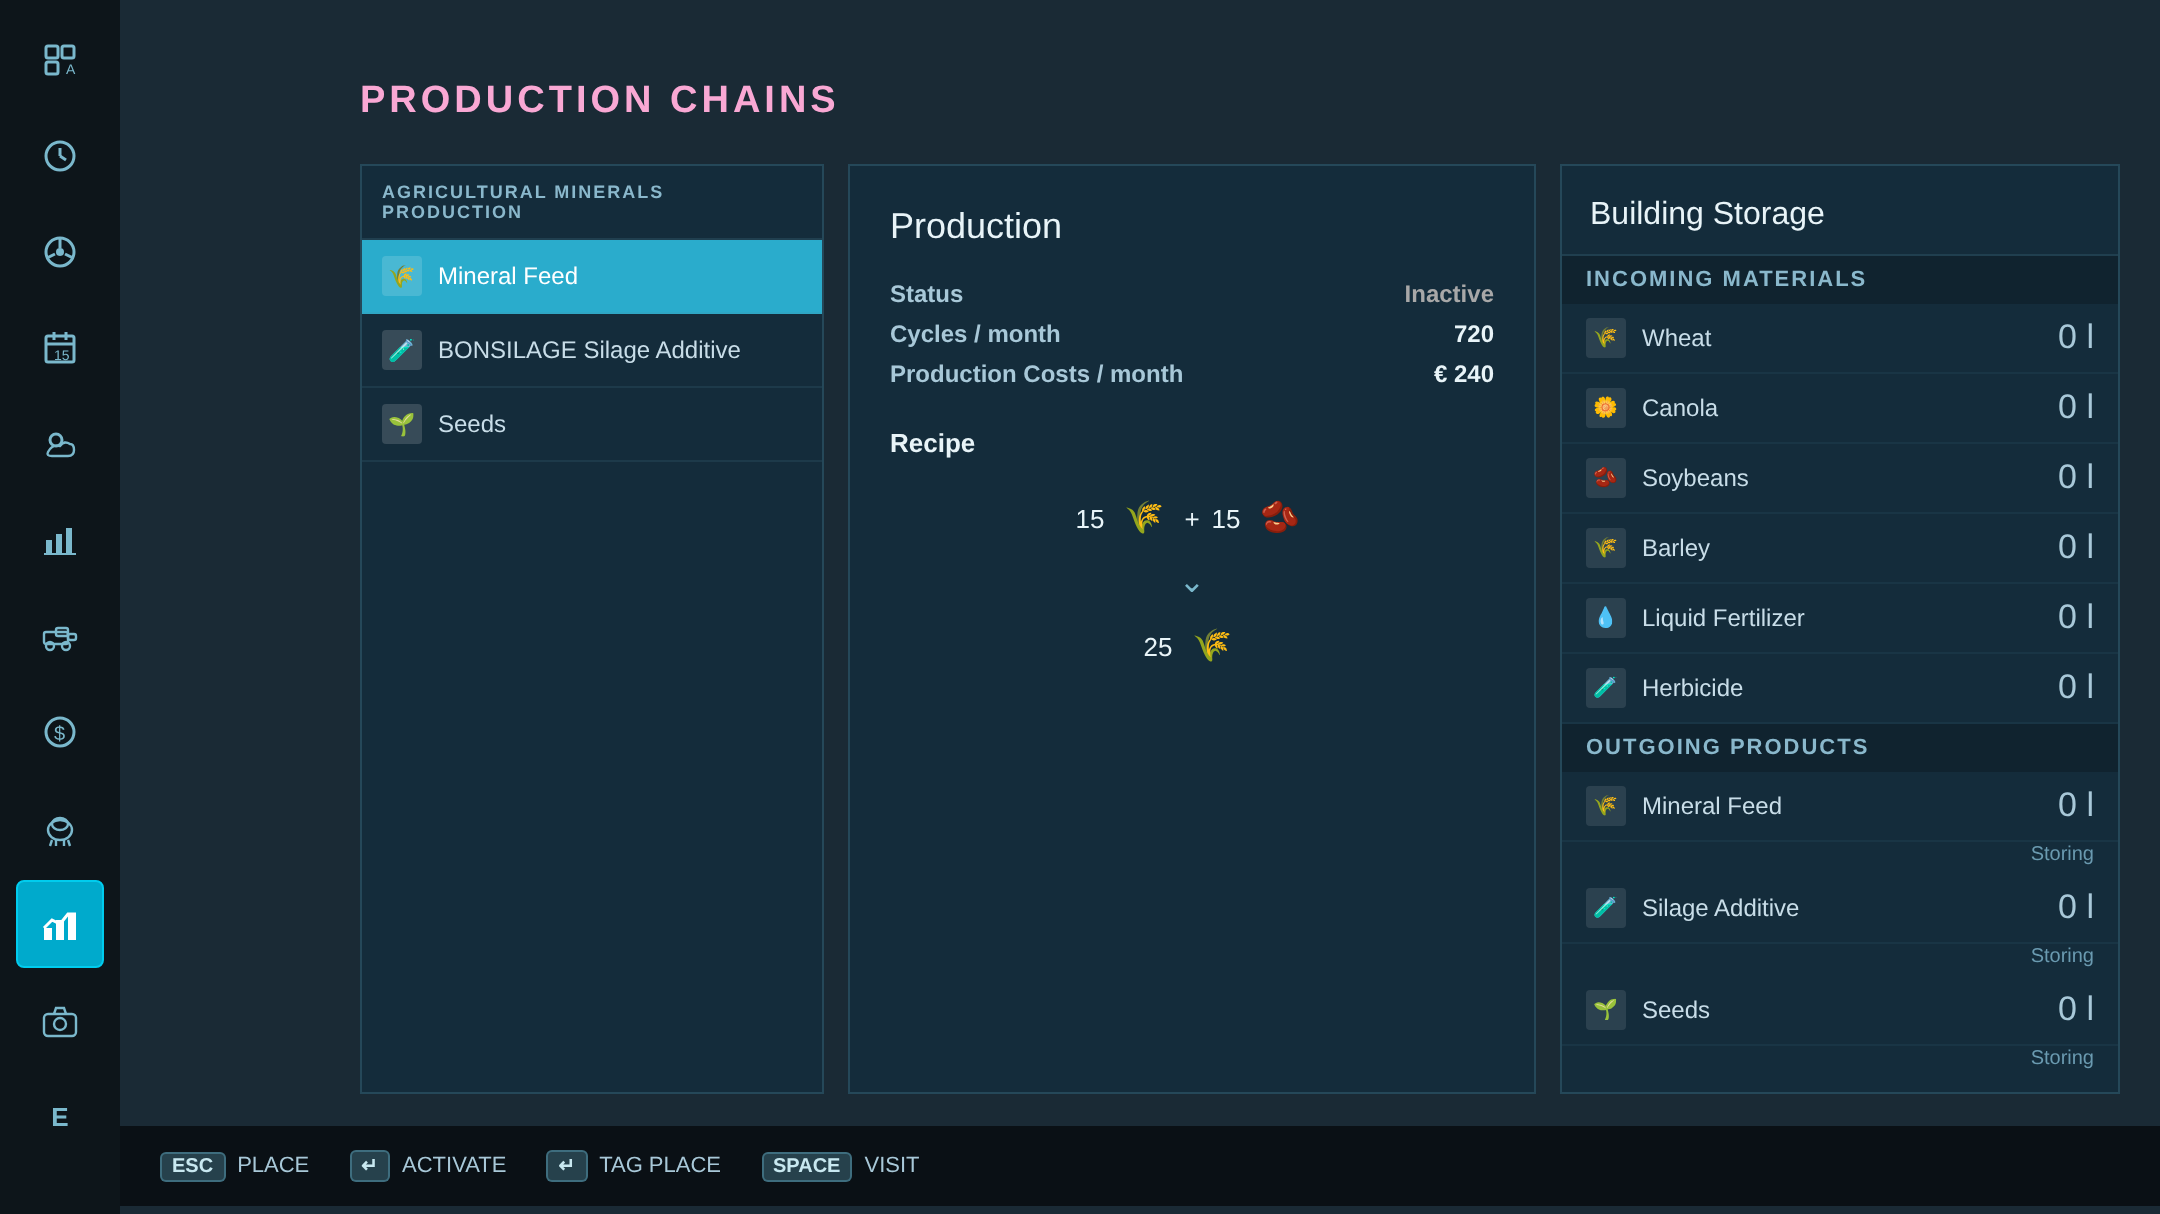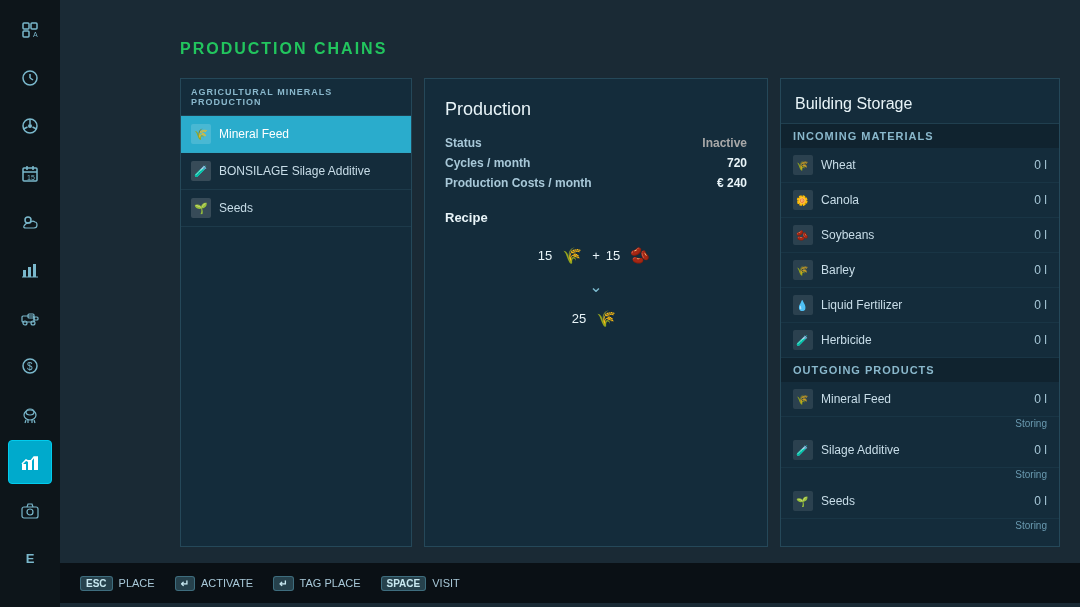--- a/index.html
+++ b/index.html
@@ -53,23 +53,23 @@
       left: 60px;
       top: 0;
       right: 0;
       bottom: 40px;
       padding: 40px 20px 20px 120px;
       display: flex;
       flex-direction: column;
     }
 
     .page-title {
-      font-size: 16px;
+      font-size: 19px;
       font-weight: bold;
-      color: #22c55e;
+      color: #f9a8d4;
       letter-spacing: 2px;
       margin-bottom: 20px;
       text-transform: uppercase;
     }
 
     .panels-row {
       display: flex;
       gap: 12px;
       flex: 1;
     }
@@ -248,21 +248,21 @@
       flex-shrink: 0;
     }
 
     .storage-item-name {
       flex: 1;
       font-size: 12px;
     }
 
     .storage-item-value {
       color: #a8c8d8;
-      font-size: 12px;
+      font-size: 17px;
     }
 
     .storage-sub-row {
       display: flex;
       justify-content: flex-end;
       padding: 1px 12px 4px;
       font-size: 10px;
       color: #6a9ab0;
     }
 

